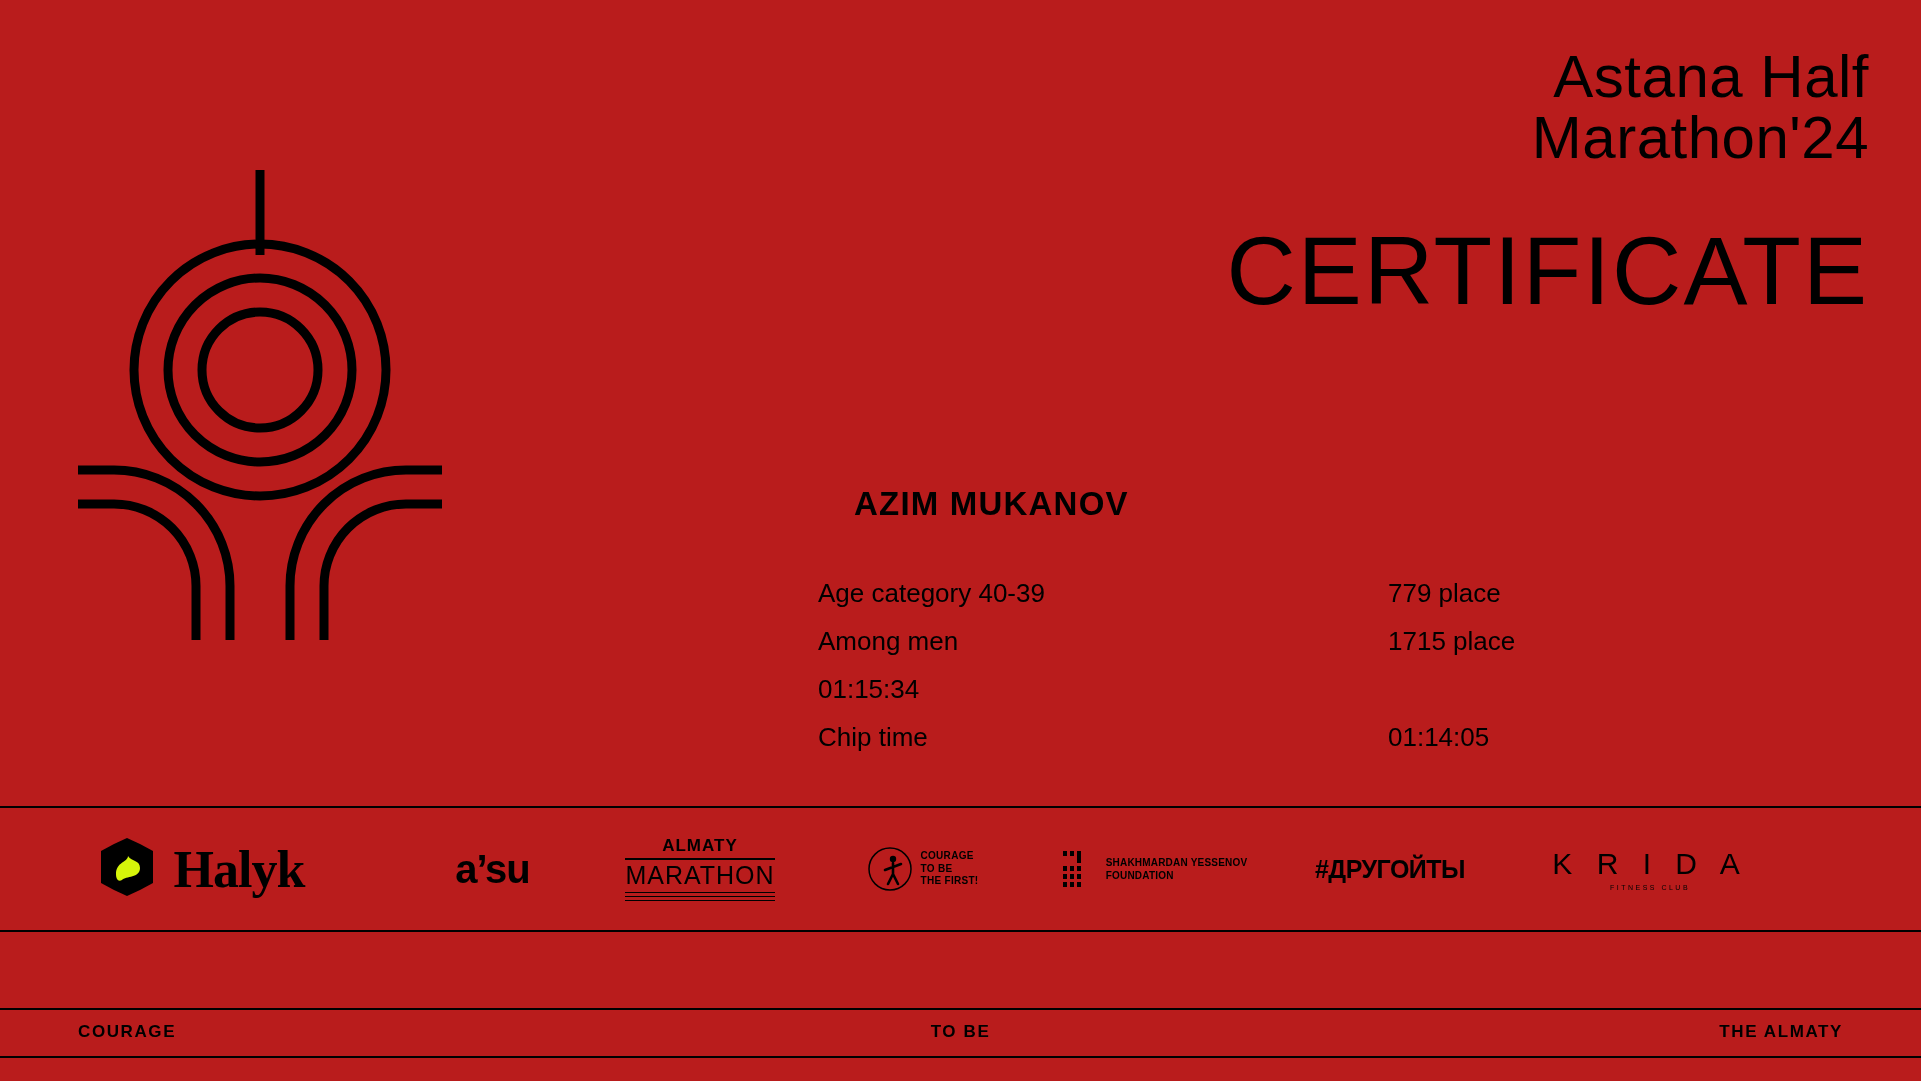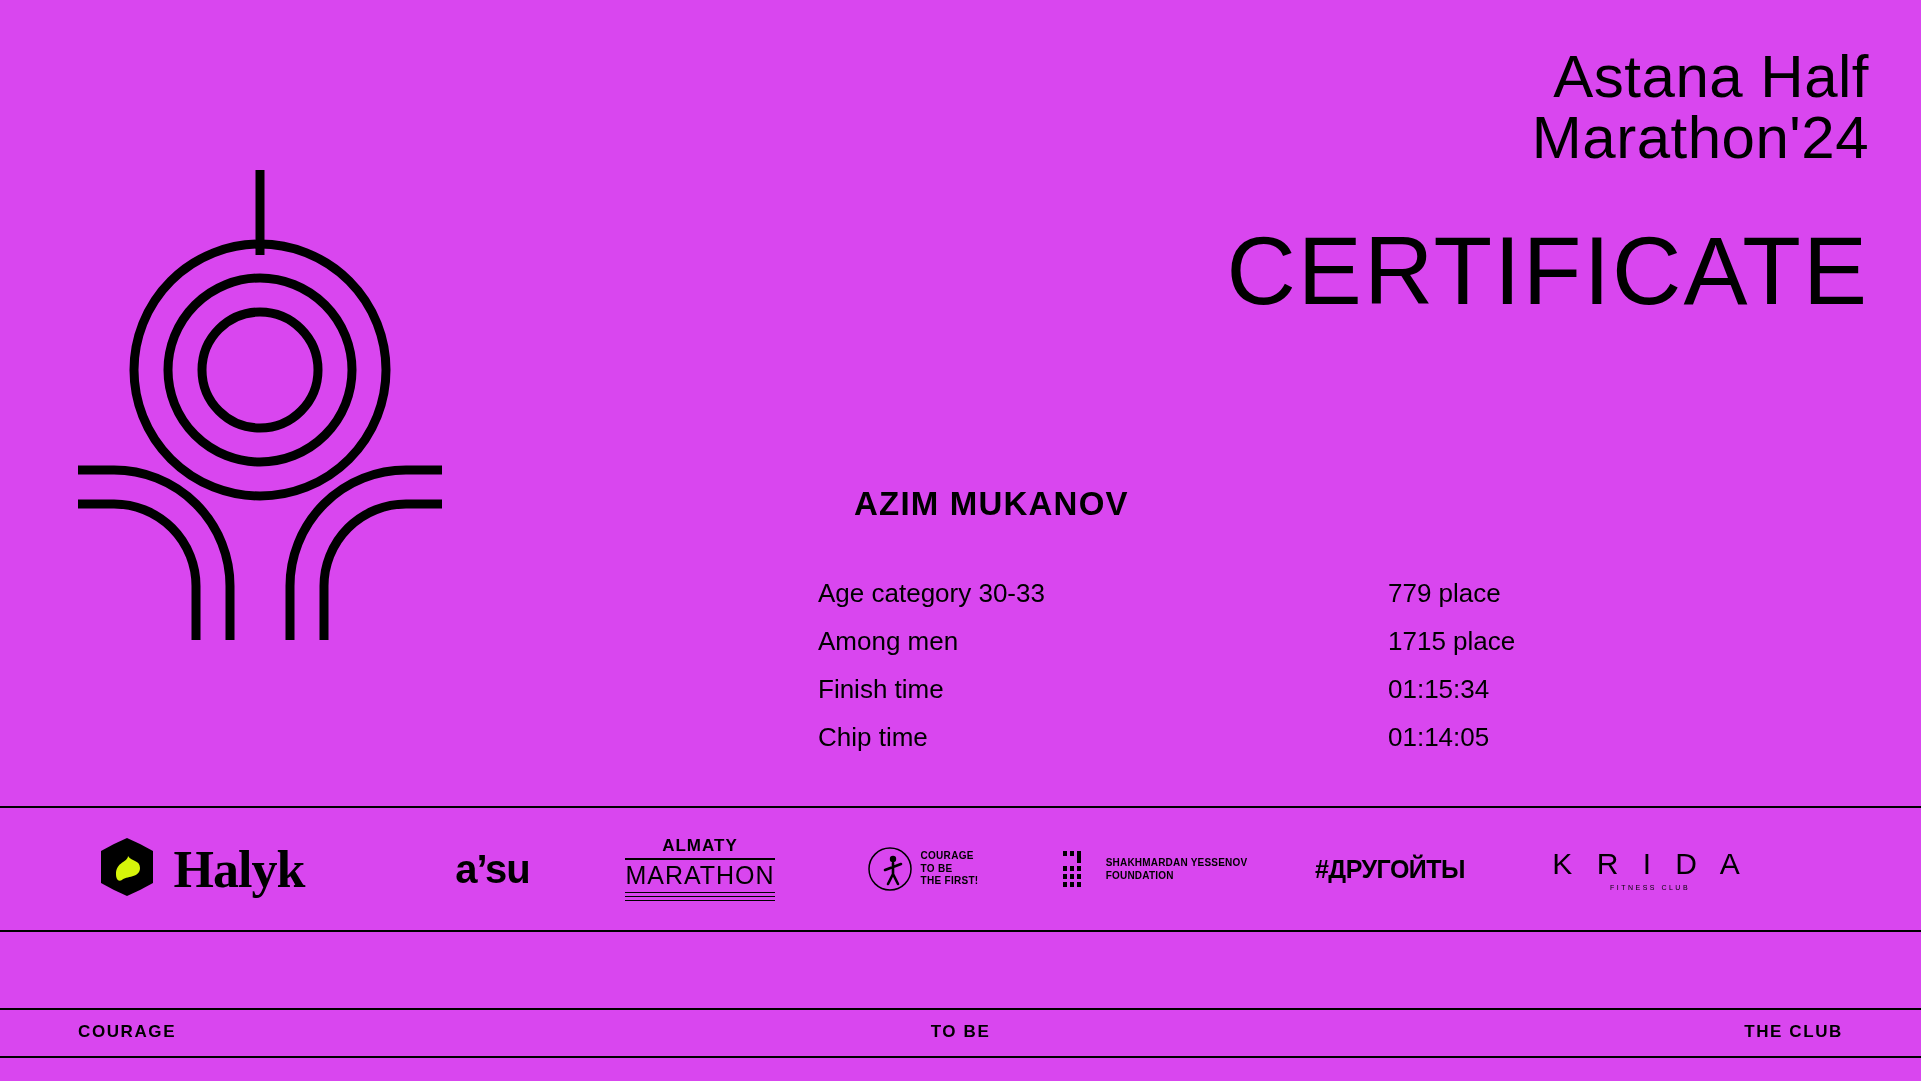--- a/index.html
+++ b/index.html
@@ -11,21 +11,21 @@
     height: 1081px;
     background: #d6f50a;
     font-family: "Liberation Sans", sans-serif;
     color: #000;
     overflow: hidden;
     position: relative;
   }
   .sheet {
     position: absolute;
     inset: 0;
-    background: #d946ef;
+    background: #b91c1c;
   }
 
   
   .emblem {
     position: absolute;
     left: 78px;
     top: 170px;
     width: 420px;
     height: 470px;
   }
@@ -227,29 +227,28 @@
     <div class="title-line">Astana Half</div>
     <div class="title-line">Marathon'24</div>
   </div>
 
   <div class="cert-word">CERTIFICATE</div>
 
   <div class="athlete-name">AZIM MUKANOV</div>
 
   <div class="results">
     <div class="result-row">
-      <div class="result-label">Age category 30-33</div>
+      <div class="result-label">Age category 40-39</div>
       <div class="result-value">779 place</div>
     </div>
     <div class="result-row">
       <div class="result-label">Among men</div>
       <div class="result-value">1715 place</div>
     </div>
     <div class="result-row">
-      <div class="result-label">Finish time</div>
       <div class="result-value">01:15:34</div>
     </div>
     <div class="result-row">
       <div class="result-label">Chip time</div>
       <div class="result-value">01:14:05</div>
     </div>
   </div>
 
   <div class="rule" style="top:806px"></div>
   <div class="rule" style="top:930px"></div>
@@ -344,16 +343,16 @@
         <div class="krida-word">K R I D A</div>
         <div class="krida-sub">FITNESS CLUB</div>
       </div>
     </div>
 
   </div>
 
   <div class="slogan">
     <span class="sl-left">COURAGE</span>
     <span class="sl-center">TO BE</span>
-    <span class="sl-right">THE CLUB</span>
+    <span class="sl-right">THE ALMATY</span>
   </div>
 
 </div>
 
 </body></html>

